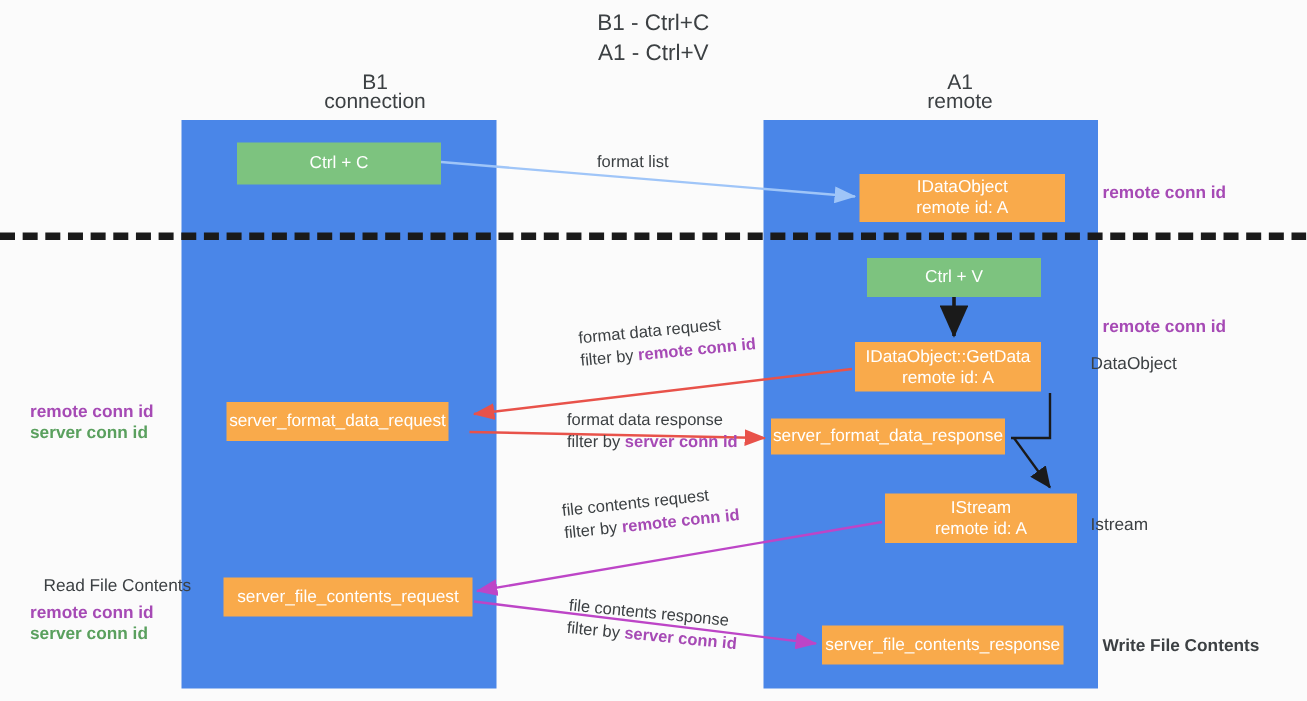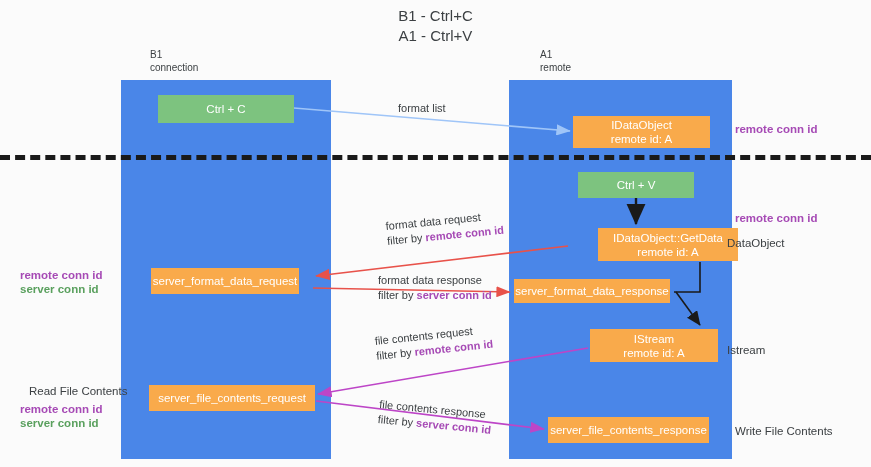--- a/index.html
+++ b/index.html
@@ -25,22 +25,22 @@
     width: 871px;
     text-align: center;
     font-size: 15px;
     color: #3c4043;
     line-height: 20px;
   }
   #title div { white-space: pre; }
 
   
   .col-head {
-    text-align: left;
-    font-size: 10px;
+    text-align: center;
+    font-size: 14px;
     color: #3c4043;
     line-height: 13px;
   }
   #head-b1 { left: 150px; top: 48px; width: 200px; }
   #head-a1 { left: 540px; top: 48px; width: 200px; }
 
   
   .lane {
     background: #4a86e8;
   }
@@ -67,41 +67,41 @@
     text-align: center;
     padding: 12px 4px;
   }
   .node .l2 { font-size: 11.5px; }
   .green  { background: #7dc37f; }
   .orange { background: #f9aa4b; }
 
   #n-ctrlc  { left: 158px; top: 95px;  width: 136px; height: 28px; }
   #n-idata  { left: 573px; top: 116px; width: 137px; height: 32px; }
   #n-ctrlv  { left: 578px; top: 172px; width: 116px; height: 26px; }
-  #n-getdata{ left: 570px; top: 228px; width: 140px; height: 33px; margin-left: 28px; }
+  #n-getdata{ left: 570px; top: 228px; width: 124px; height: 33px; }
   #n-sfdreq { left: 151px; top: 268px; width: 148px; height: 26px; }
   #n-sfdres { left: 514px; top: 279px; width: 156px; height: 15px; }
   #n-istream{ left: 590px; top: 329px; width: 128px; height: 33px; }
   #n-sfcreq { left: 149px; top: 385px; width: 166px; height: 26px; }
   #n-sfcres { left: 548px; top: 417px; width: 161px; height: 26px; }
 
   
   .side {
     font-size: 11.5px;
     line-height: 14px;
   }
   .purple { color: #a64ab5; font-weight: bold; }
   .green-t { color: #5aa05e; font-weight: bold; }
   .plain  { color: #3c4043; }
 
   #s-remote1 { left: 735px; top: 122px; }
   #s-remote2 { left: 735px; top: 211px; }
   #s-dataobj { left: 727px; top: 236px; }
   #s-istream { left: 727px; top: 343px; }
-  #s-write   { left: 735px; top: 424px; }
+  #s-write   { left: 735px; top: 424px; font-weight: bold; }
 
   #s-left-mid  { left: 20px; top: 268px; text-align: left; }
   #s-left-read { left: 29px; top: 384px; }
   #s-left-bot  { left: 20px; top: 402px; }
 
   
   .elabel {
     font-size: 11px;
     color: #3c4043;
     line-height: 15px;

